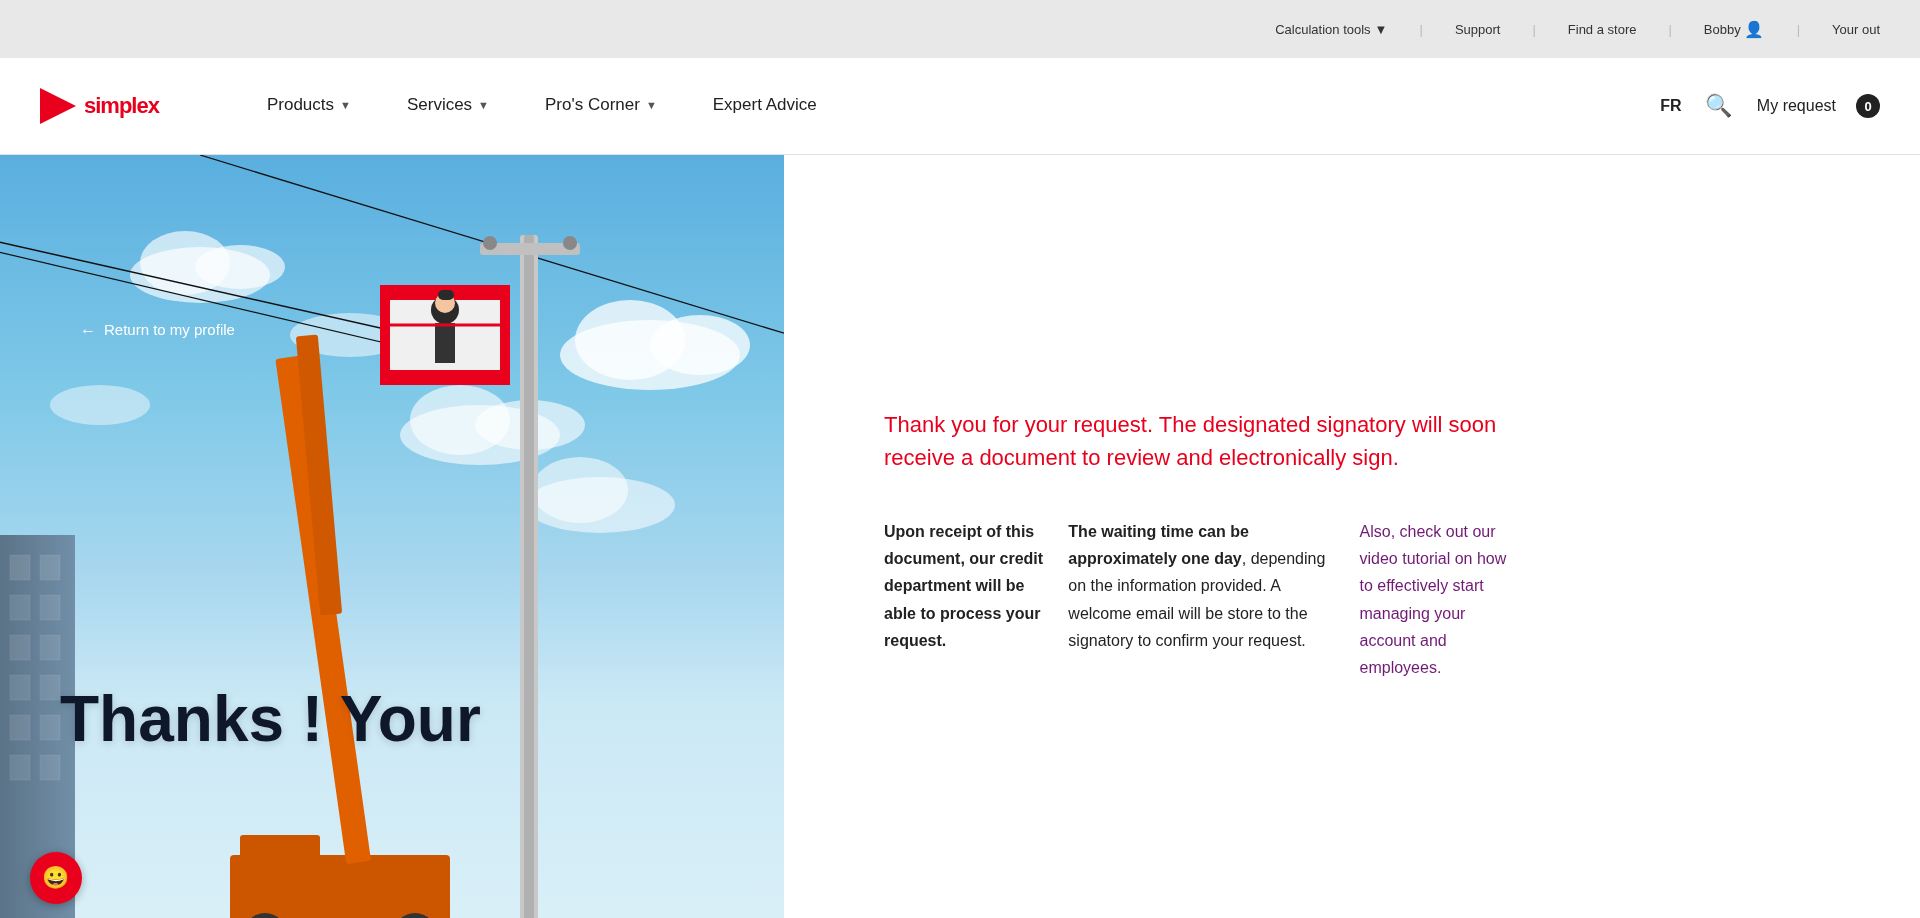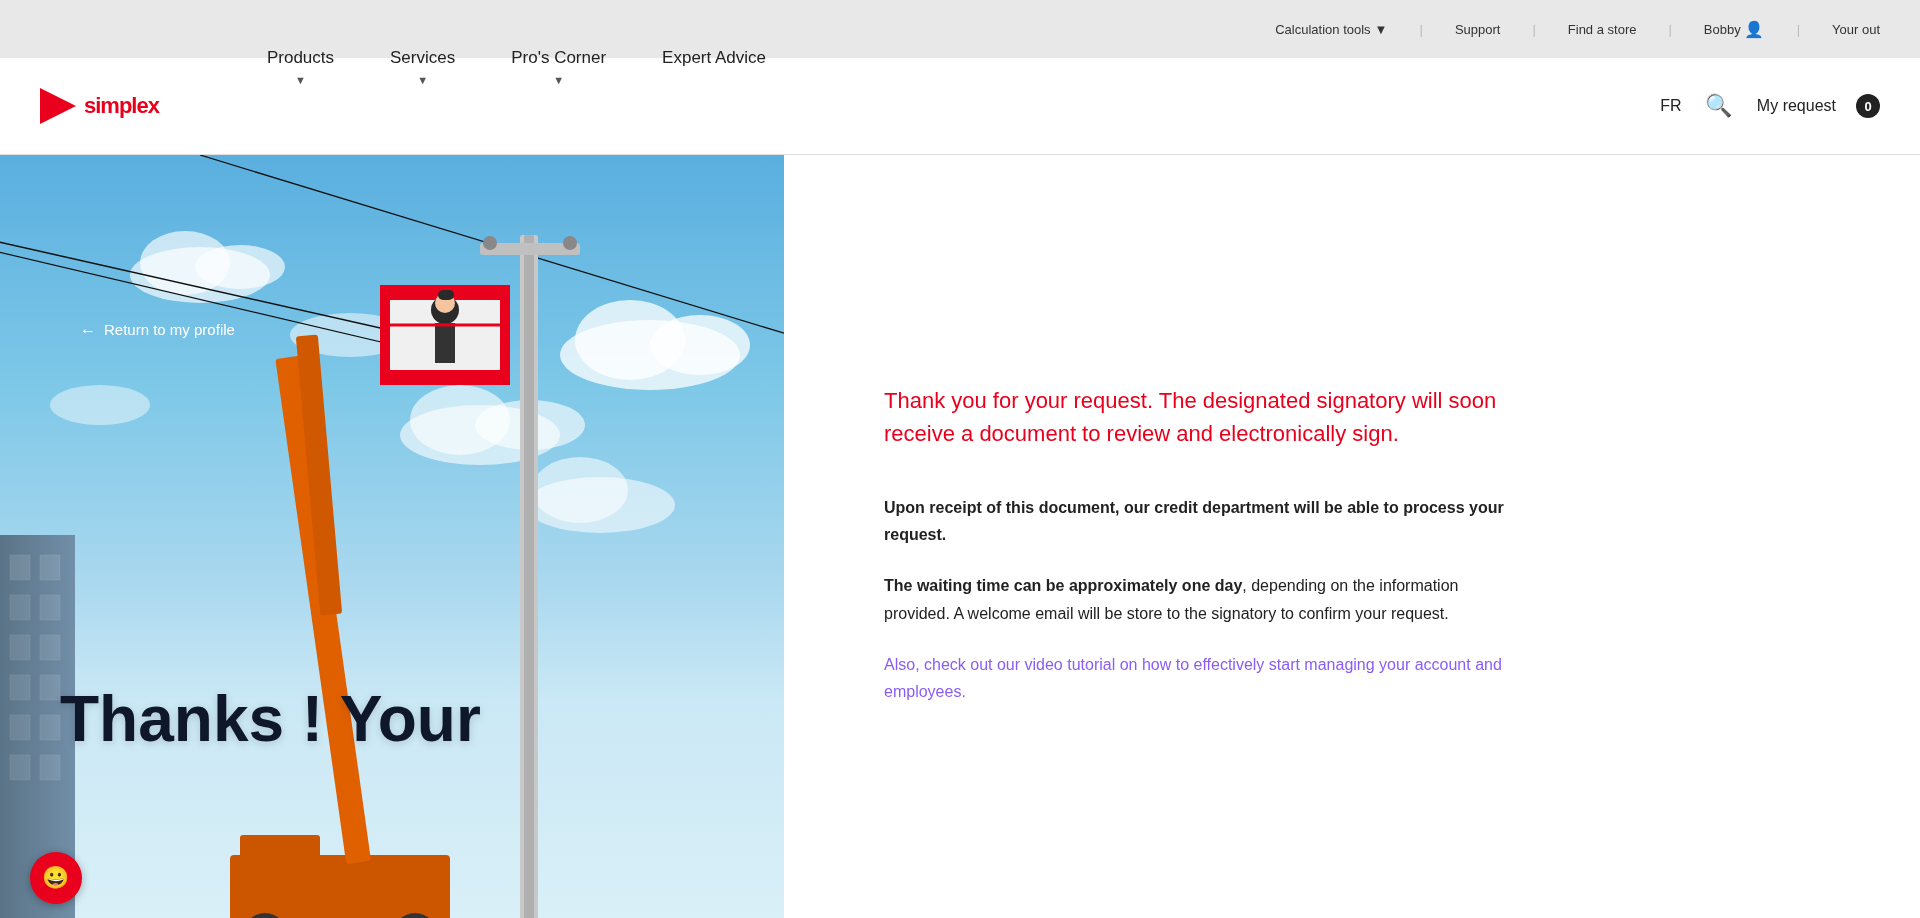--- a/index.html
+++ b/index.html
@@ -60,32 +60,31 @@
     .nav-item {
       font-size: 17px;
       color: #222;
       cursor: pointer;
       padding: 0 28px;
       height: 116px;
       display: flex;
       align-items: center;
       gap: 6px;
       border-bottom: 3px solid transparent;
-      flex-direction: column;
     }
     .nav-item .chevron { font-size: 11px; color: #555; }
     .nav-right {
       display: flex;
       align-items: center;
       gap: 24px;
       margin-left: auto;
     }
     .nav-lang {
       font-size: 16px;
-      font-weight: normal;
+      font-weight: bold;
       color: #222;
       cursor: pointer;
       margin-left: 8px;
     }
     .nav-search {
       font-size: 22px;
       color: #222;
       cursor: pointer;
     }
     .nav-request {
@@ -186,34 +185,34 @@
       gap: 44px;
     }
     .thank-you-msg {
       font-size: 22px;
       color: #e8001c;
       line-height: 1.5;
       max-width: 620px;
     }
     .info-block {
       display: flex;
-      flex-direction: column;
+      flex-direction: row;
       gap: 24px;
       max-width: 640px;
     }
     .info-para {
       font-size: 16px;
       line-height: 1.7;
       color: #222;
     }
     .info-para .bold { font-weight: bold; }
     .info-para-light {
       font-size: 16px;
       line-height: 1.7;
-      color: #8b5cf6;
+      color: #701a75;
     }
   </style>
 </head>
 <body>
 
 <div class="top-bar">
   <span class="top-bar-item">
     <span>Calculation tools</span>
     <span>▼</span>
   </span>

